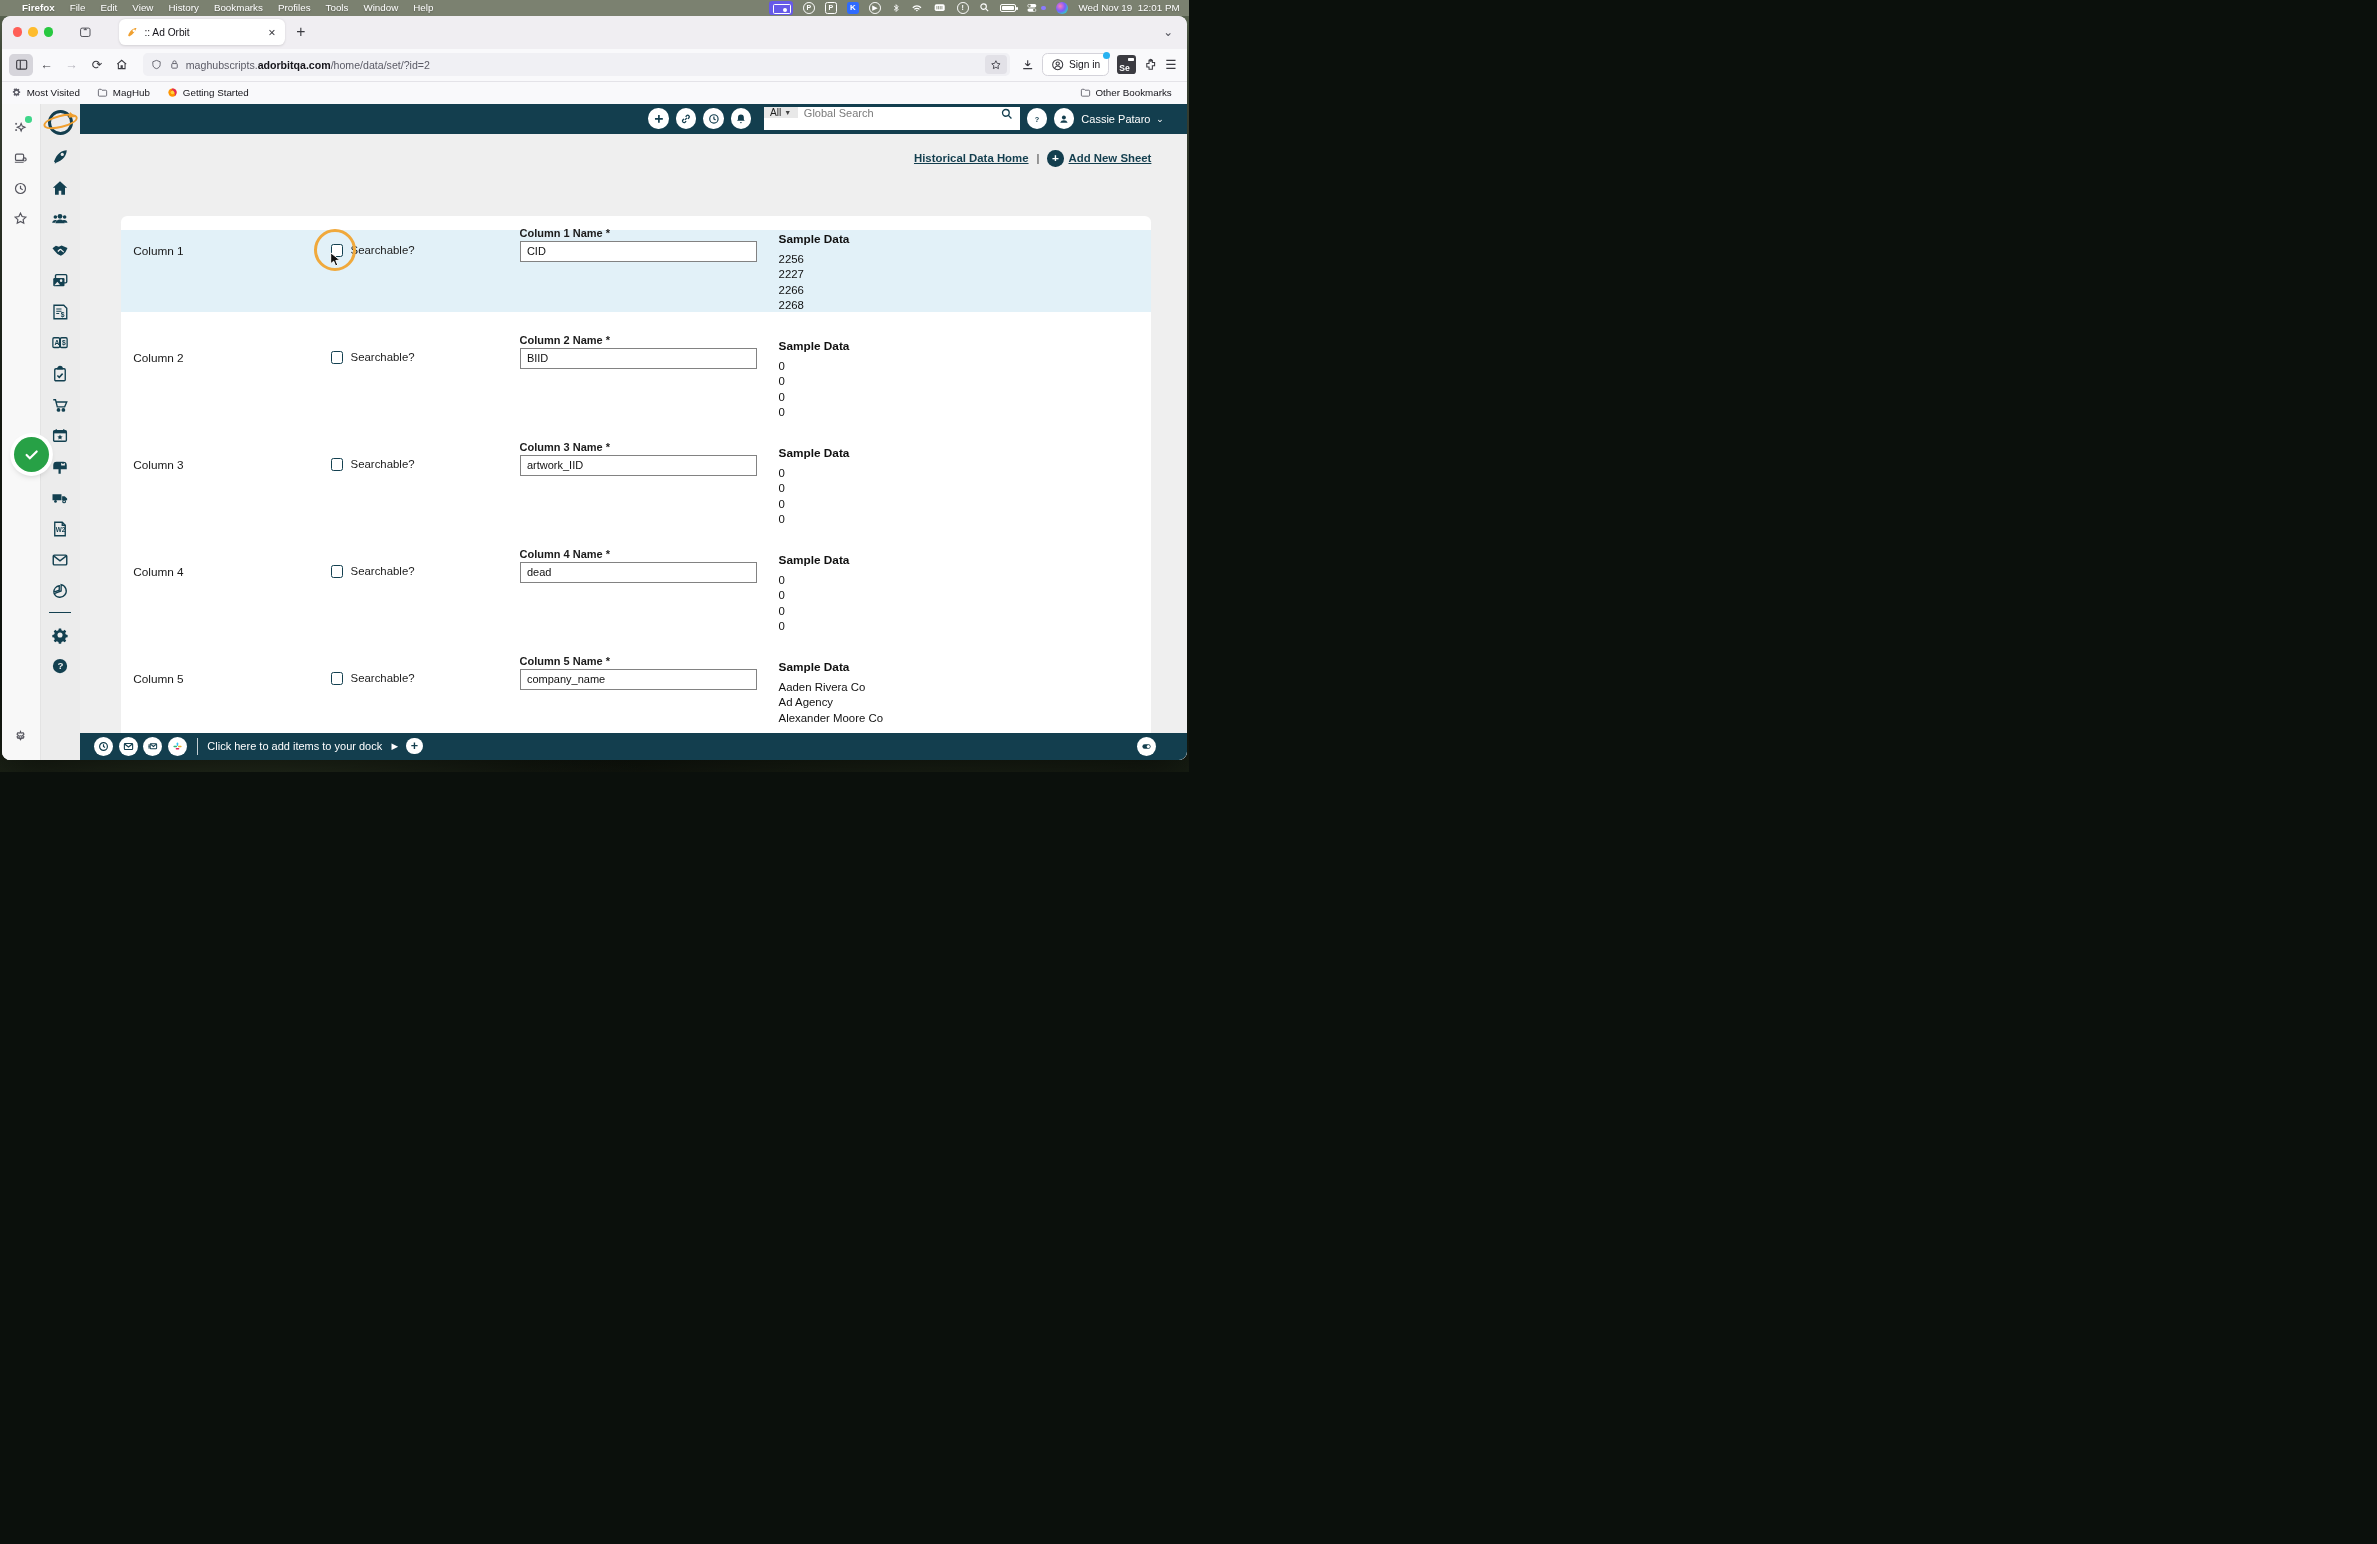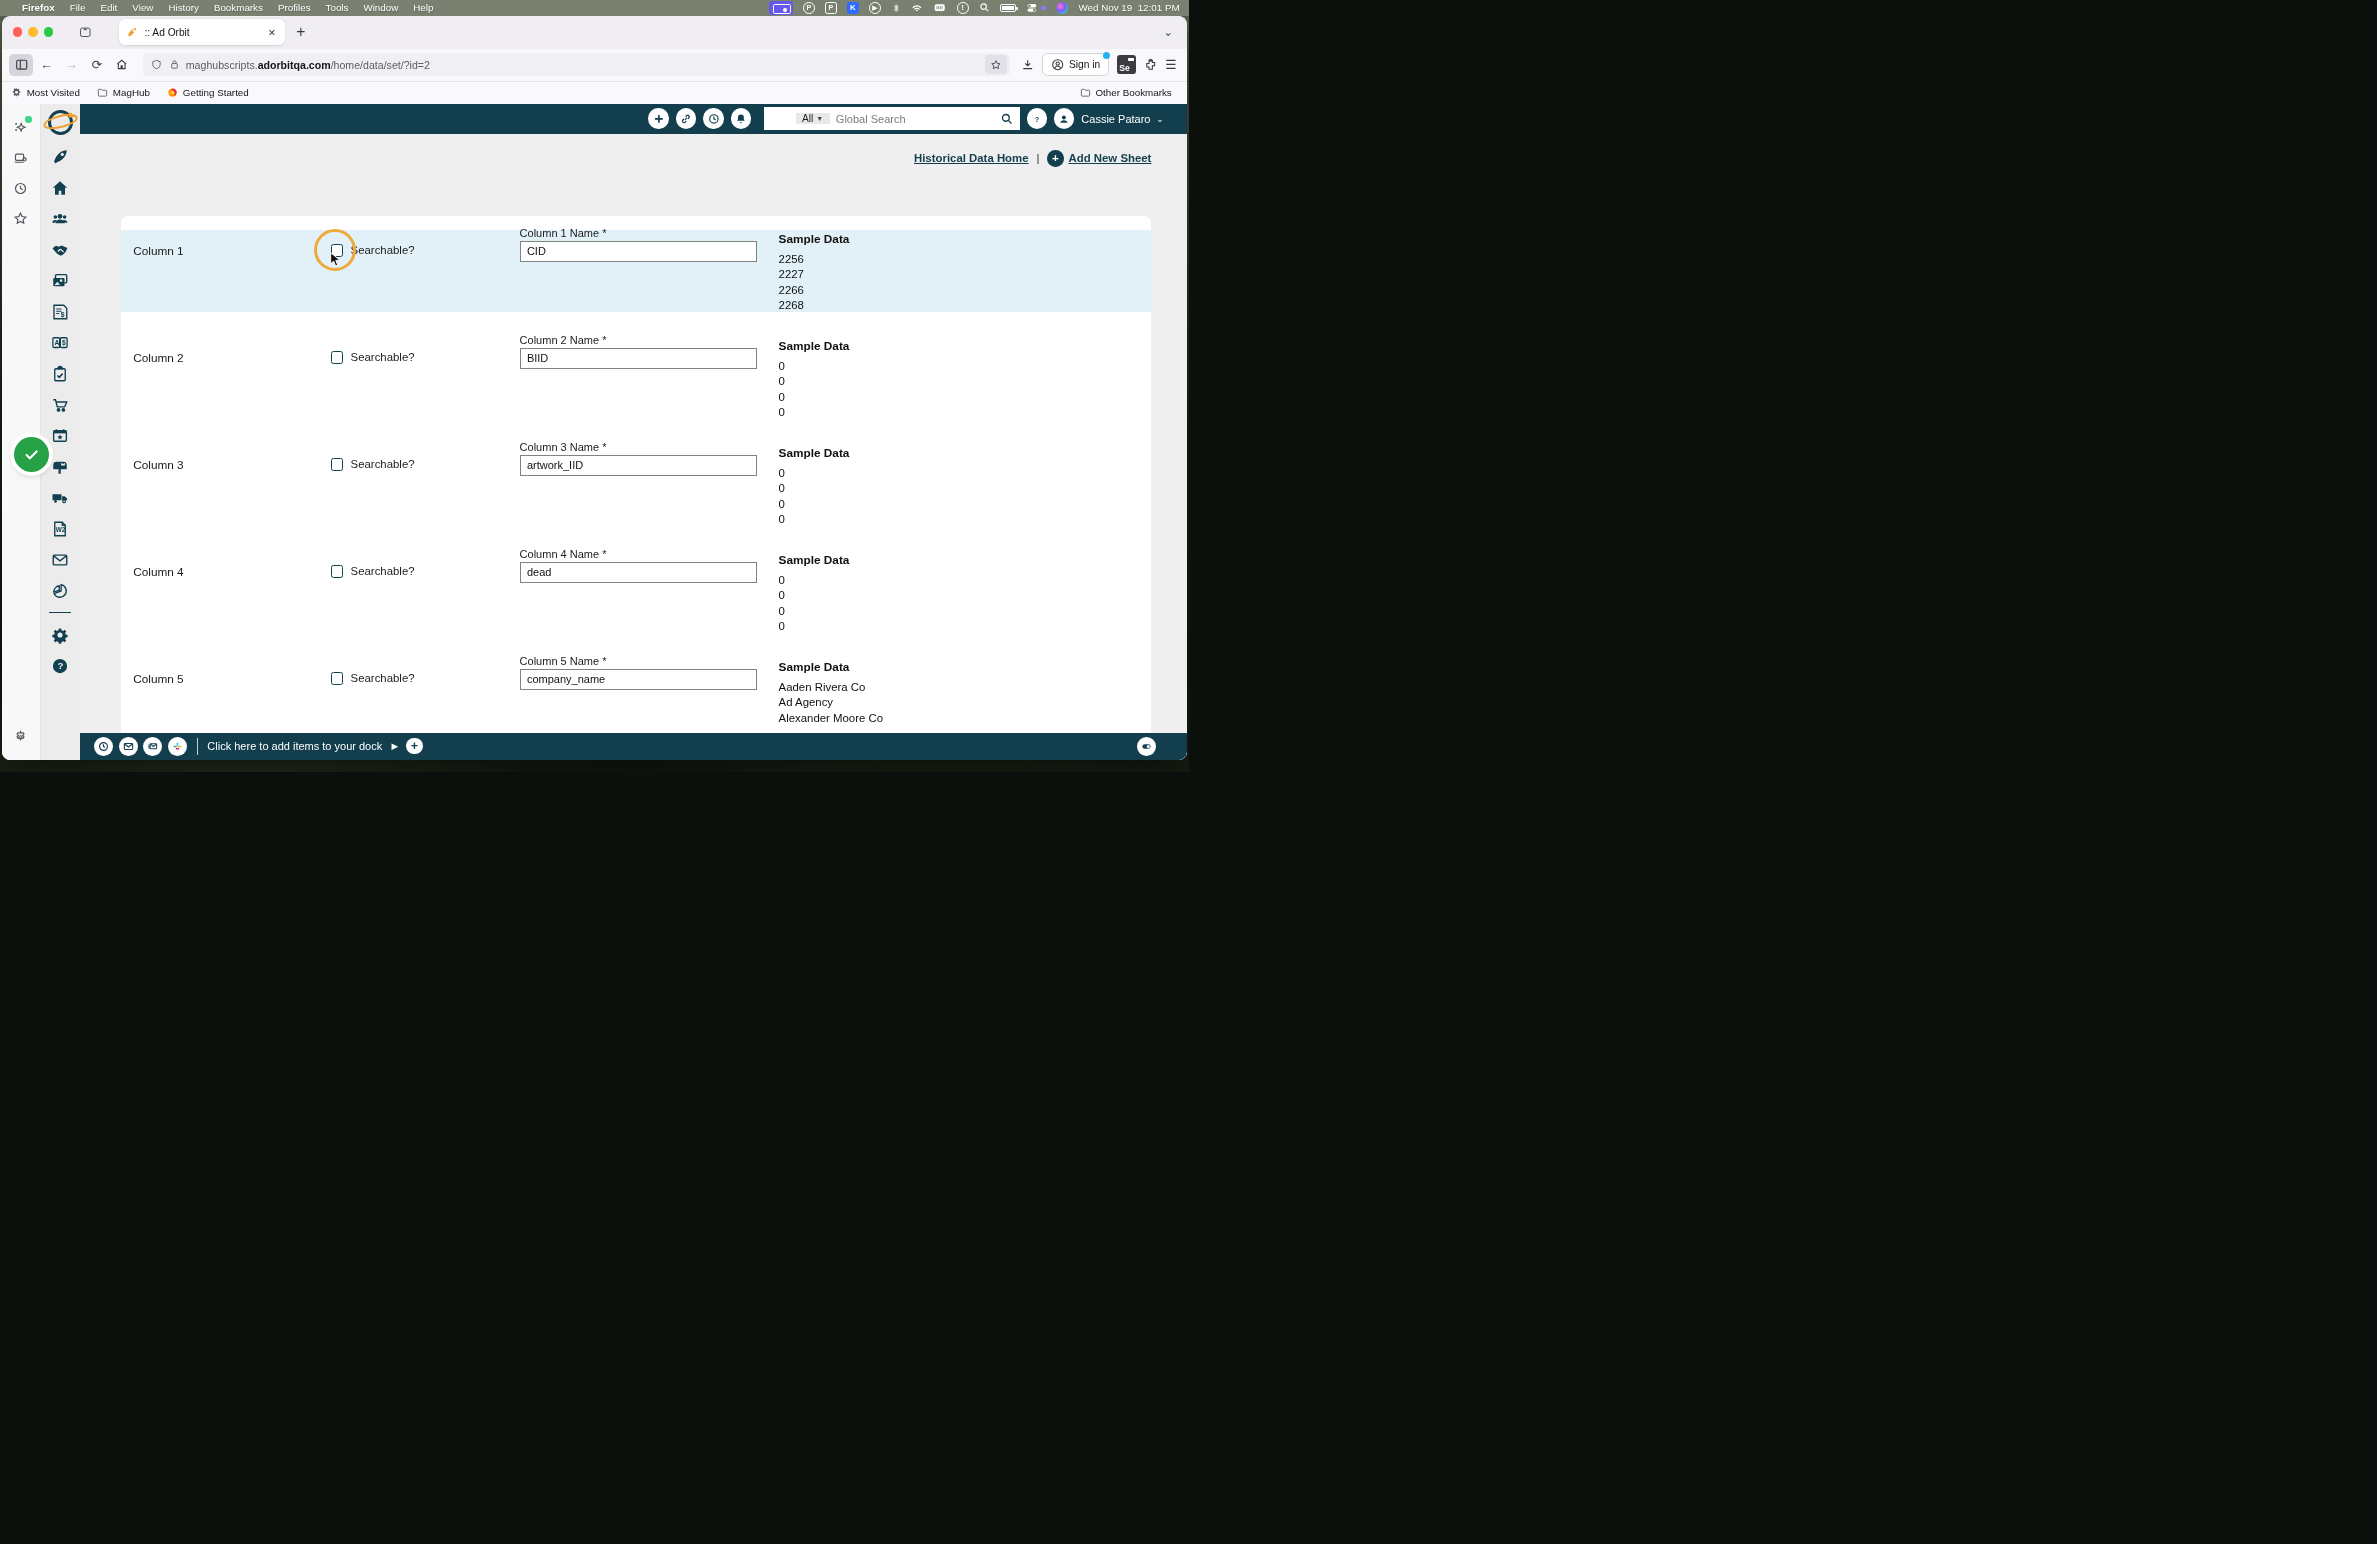--- a/index.html
+++ b/index.html
@@ -98,21 +98,21 @@
   .badge-check { position:absolute; left:12.6px; top:333px; width:35px; height:35px; background:#27a146; border-radius:50%;
     box-shadow:0 0 0 3.9px #fff, 0 3.1px 7.9px rgba(0,0,0,.25); z-index:20; display:flex; align-items:center; justify-content:center; }
   .badge-check svg { width:17.3px; height:17.3px; }
 
   .app-main { flex:1; position:relative; background:#efefef; }
 
   .app-header { height:30px; background:#133e4e; display:flex; align-items:center; padding-right:23.6px; }
   .hdr-spacer { flex:1; }
   .hdr-circ { width:20.4px; height:20.4px; background:#fff; border-radius:50%; display:flex; align-items:center; justify-content:center; color:#133e4e; margin-left:7px; }
   .hdr-circ svg { width:11.8px; height:11.8px; }
-  .gsearch { height:23.6px; width:256px; background:#fff; display:flex; align-items:center; margin-left:12.6px;padding-left:32px; }
+  .gsearch { height:23.6px; width:256px; background:#fff; display:flex; align-items:flex-start; margin-left:12.6px; }
   .gs-filter { background:#e8e8e8; display:flex; align-items:center; gap:3.1px; padding:0 6.3px; font-size:10.2px; color:#222; }
   .gs-filter .chev { font-size:7px; color:#444; }
   .gsearch input { border:0; outline:0; flex:1; font-size:11px; padding:0 6.3px; font-family:inherit; color:#222; }
   .gsearch input::placeholder { color:#7b7b7b; }
   .gs-mag { display:flex; align-items:center; padding-right:6.3px; color:#133e4e; }
   .gs-mag svg { width:13.4px; height:13.4px; }
   .hdr-user { color:#fff; font-size:11px; margin-left:7px; }
   .hdr-chev { color:#fff; font-size:9.4px; margin-left:5.5px; }
 
   .page-title { font-size:16.5px; font-weight:600; color:#1b1b1b; margin:21px 0 0 51px; }
@@ -121,21 +121,21 @@
   .addnew { display:flex; align-items:center; gap:4.7px; }
   .addnew .pl { width:16.5px; height:16.5px; background:#133e4e; color:#fff; border-radius:50%; display:flex; align-items:center; justify-content:center; font-size:11.8px; font-weight:bold; }
 
   .card { position:absolute; left:41px; right:36px; top:112px; bottom:0; background:#fff; border-radius:6.3px 6.3px 0 0; z-index:1; overflow:hidden;}
   .rows { padding-top:6.3px; }
   .row { height:107px; position:relative; }
   .row.highlight::before { content:""; position:absolute; left:0; right:0; top:7.9px; height:82px; background:#e2f1f8; }
   .row-label { position:absolute; left:12.6px; top:22px; font-size:11.8px; color:#1b1b1b; }
   .checkbox { position:absolute; left:210px; top:22px; width:12.6px; height:12.6px; border:1.6px solid #134050; border-radius:2.4px; background:#fff; }
   .searchable { position:absolute; left:230px; top:22px; font-size:11.4px; color:#1b1b1b; }
-  .name-label { position:absolute; left:399px; top:4.7px; font-size:11px; font-weight:400; color:#1b1b1b; }
+  .name-label { position:absolute; left:399px; top:4.7px; font-size:11px; font-weight:700; color:#1b1b1b; }
   .name-input { position:absolute; left:399px; top:19px; width:237px; height:21px; border:0.8px solid #828282; font-size:11px; padding:0 6.3px; font-family:inherit; color:#111; background:#fff; }
   .samples { position:absolute; left:658px; top:10.2px; }
   .sample-header { font-size:11.8px; font-weight:bold; color:#111; }
   .samples-list { margin-top:5.5px; }
   .sample-item { font-size:11.4px; color:#111; line-height:15.5px; }
   .hl-ring { display:none; position:absolute; left:193px; top:7px; width:42px; height:42px; border:3.9px solid #f0a93c; border-radius:50%; z-index:6; }
   .cursor { display:none; position:absolute; left:208px; top:30px; width:12.6px; height:15.7px; z-index:7; }
   .row.highlight .hl-ring, .row.highlight .cursor { display:block; }
 
   .dock { position:absolute; left:0; right:0; bottom:0; height:27px; background:#133e4e; z-index:8;

